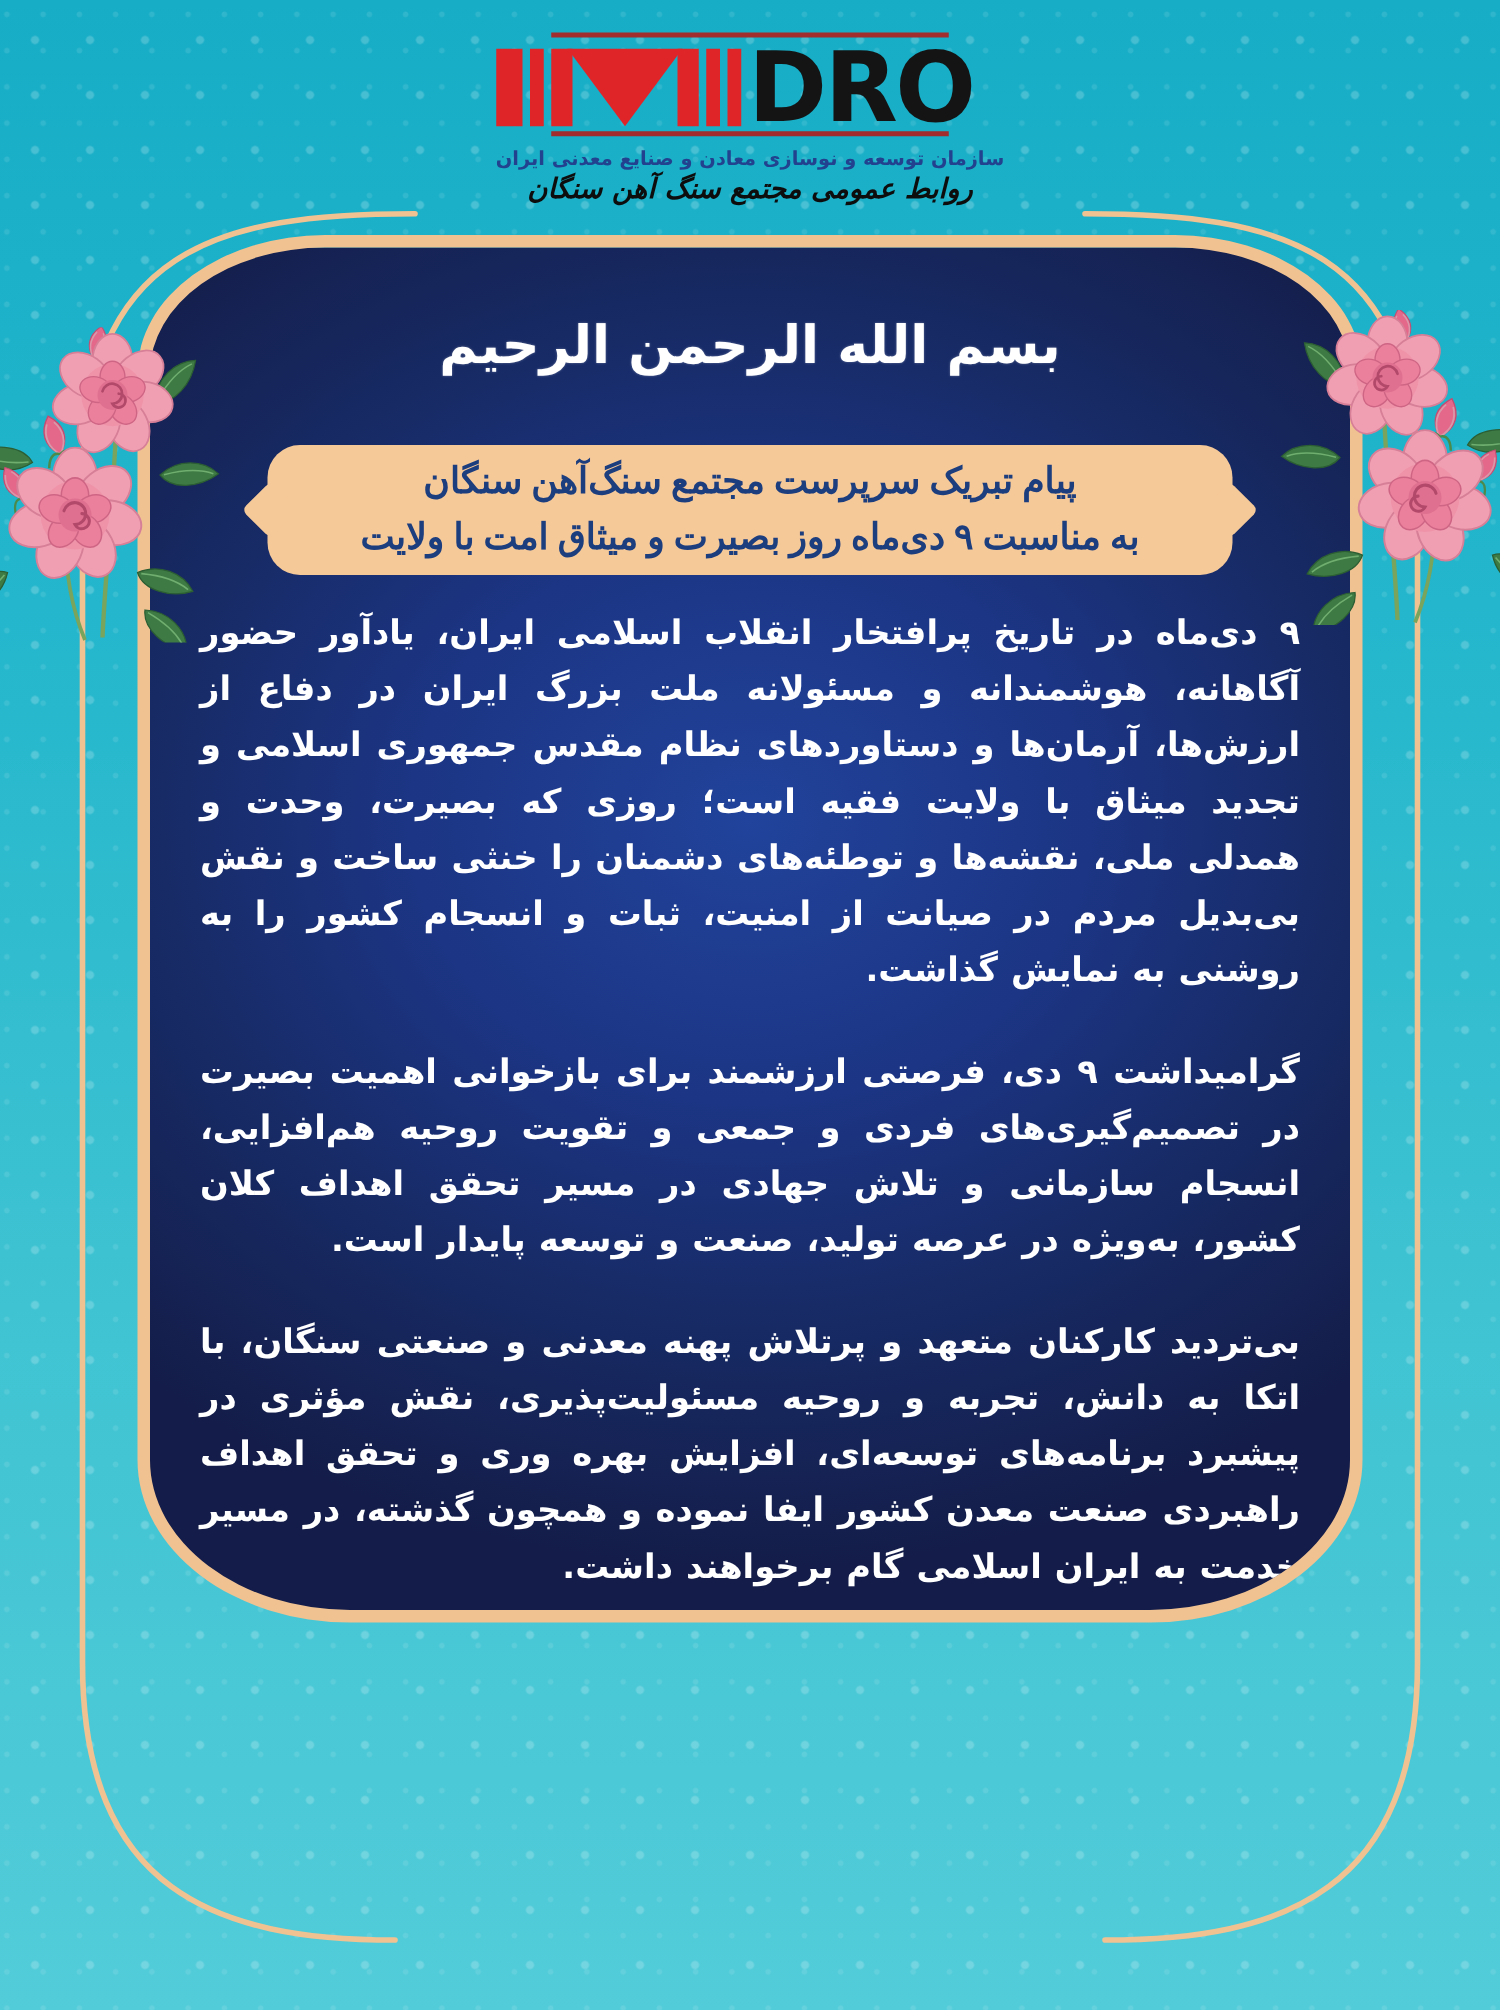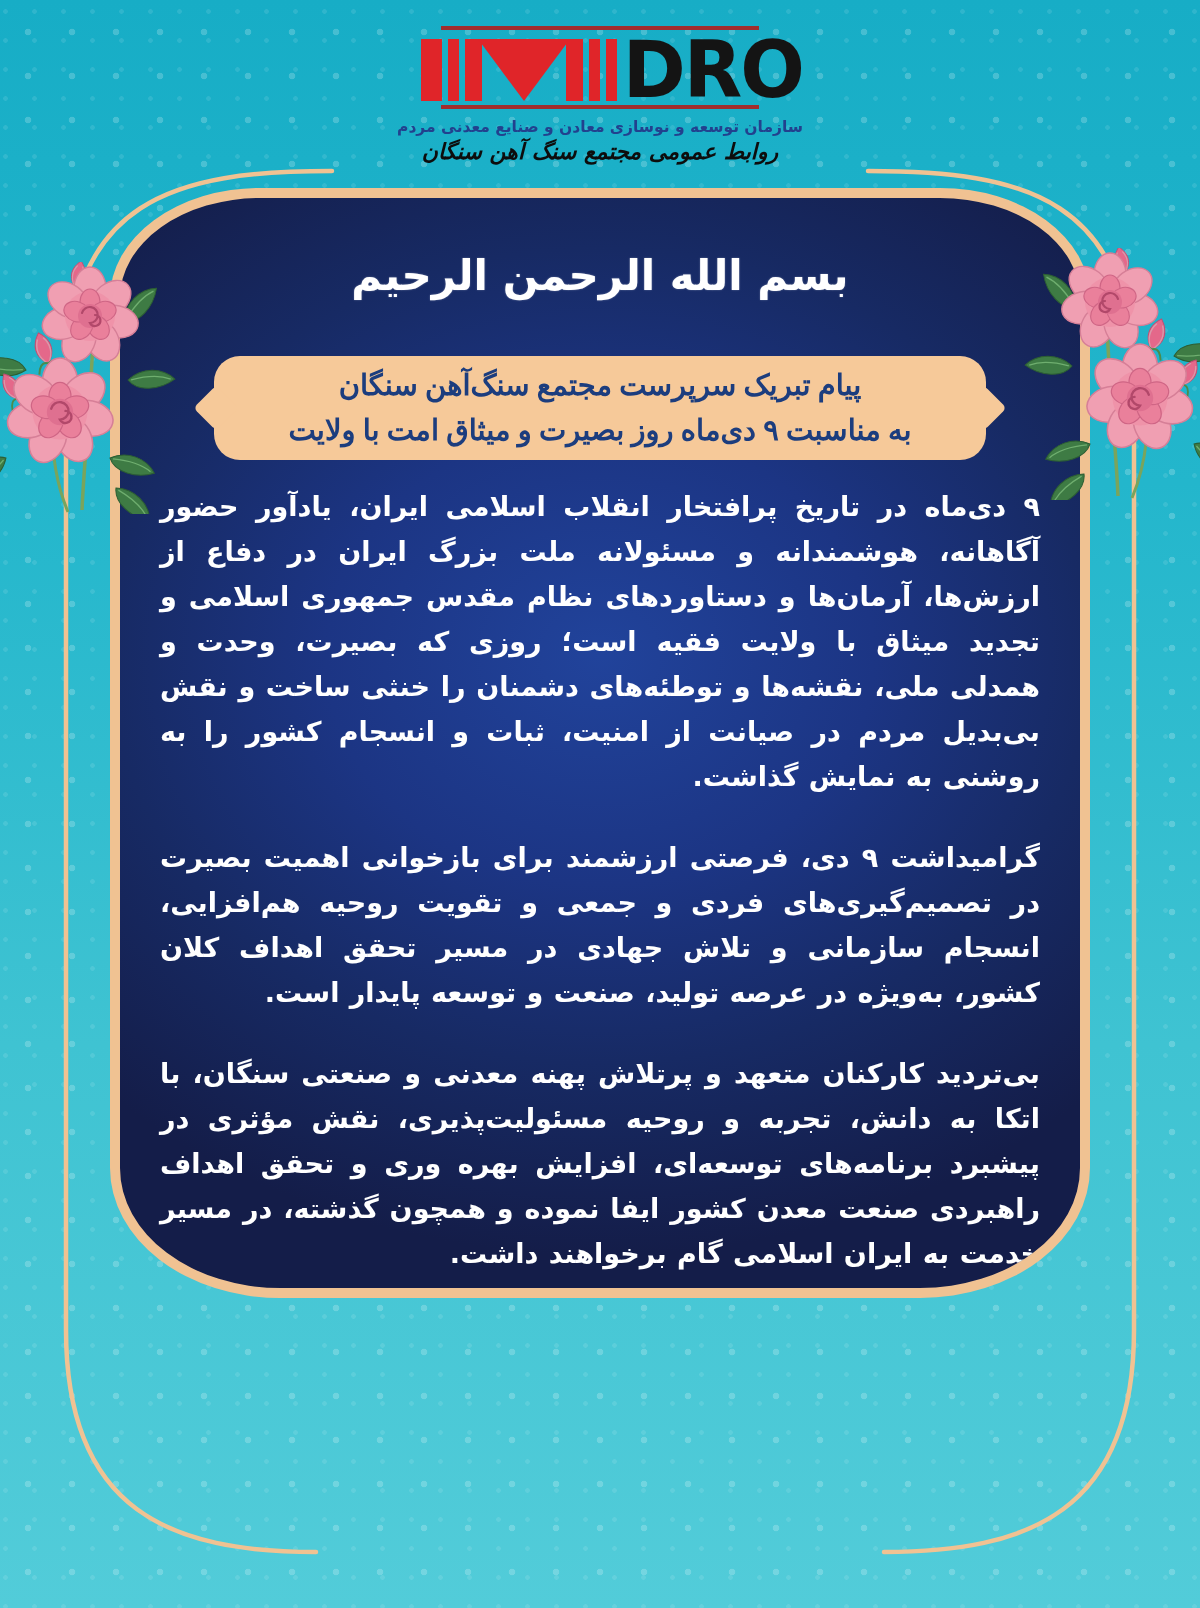--- a/index.html
+++ b/index.html
@@ -14,21 +14,21 @@
     background-image:
       radial-gradient(circle, rgba(255,255,255,0.20) 3px, transparent 3.6px),
       radial-gradient(circle, rgba(255,255,255,0.10) 2px, transparent 2.6px);
     background-size:44px 44px,29px 29px;
     background-position:6px 10px,20px 26px;
   }
   
   .header{position:absolute;top:26px;left:0;width:100%;text-align:center;z-index:3;}
   .logo-block{display:inline-block;}
   .logo-rule{height:4px;background:#a12d2d;width:318px;margin:0 auto;}
-  .logo-row{display:flex;align-items:flex-end;justify-content:flex-end;gap:6px;height:66px;margin:5px auto 4px auto;}
+  .logo-row{display:flex;align-items:flex-end;justify-content:flex-start;gap:6px;height:66px;margin:5px auto 4px auto;}
   .bar{background:#e02529;height:62px;}
   .bar.w1{width:21px;} .bar.w2{width:11px;}
   .imi-m{position:relative;width:118px;height:62px;}
   .imi-m .stem{position:absolute;top:0;width:17px;height:62px;background:#e02529;}
   .imi-m .stem.l{left:0;} .imi-m .stem.r{right:0;}
   .imi-m .vee{position:absolute;top:0;left:13px;width:0;height:0;
     border-left:46px solid transparent;border-right:46px solid transparent;border-top:62px solid #e02529;}
   .dro{font-weight:bold;color:#141414;font-size:76px;line-height:62px;letter-spacing:-2px;
        font-family:"DejaVu Sans",sans-serif;transform:scaleY(1.02);}
   .sub-org{direction:rtl;color:#22418e;font-weight:bold;font-size:15.5px;margin-top:9px;}
@@ -95,21 +95,21 @@
       <div class="imi-m">
         <div class="stem l"></div>
         <div class="vee"></div>
         <div class="stem r"></div>
       </div>
       <div class="bar w2"></div>
       <div class="bar w2"></div>
       <div class="dro">DRO</div>
     </div>
     <div class="logo-rule"></div>
-    <div class="sub-org">سازمان توسعه و نوسازی معادن و صنایع معدنی مردم</div>
+    <div class="sub-org">سازمان توسعه و نوسازی معادن و صنایع معدنی ایران</div>
     <div class="sub-pr">روابط عمومی مجتمع سنگ آهن سنگان</div>
   </div>
 </div>
 
 <div class="card">
   <div class="bismillah">بسم الله الرحمن الرحیم</div>
   <div class="banner">
     <div class="t1">پیام تبریک سرپرست مجتمع سنگ‌آهن سنگان</div>
     <div class="t2">به مناسبت ۹ دی‌ماه روز بصیرت و میثاق امت با ولایت</div>
   </div>

